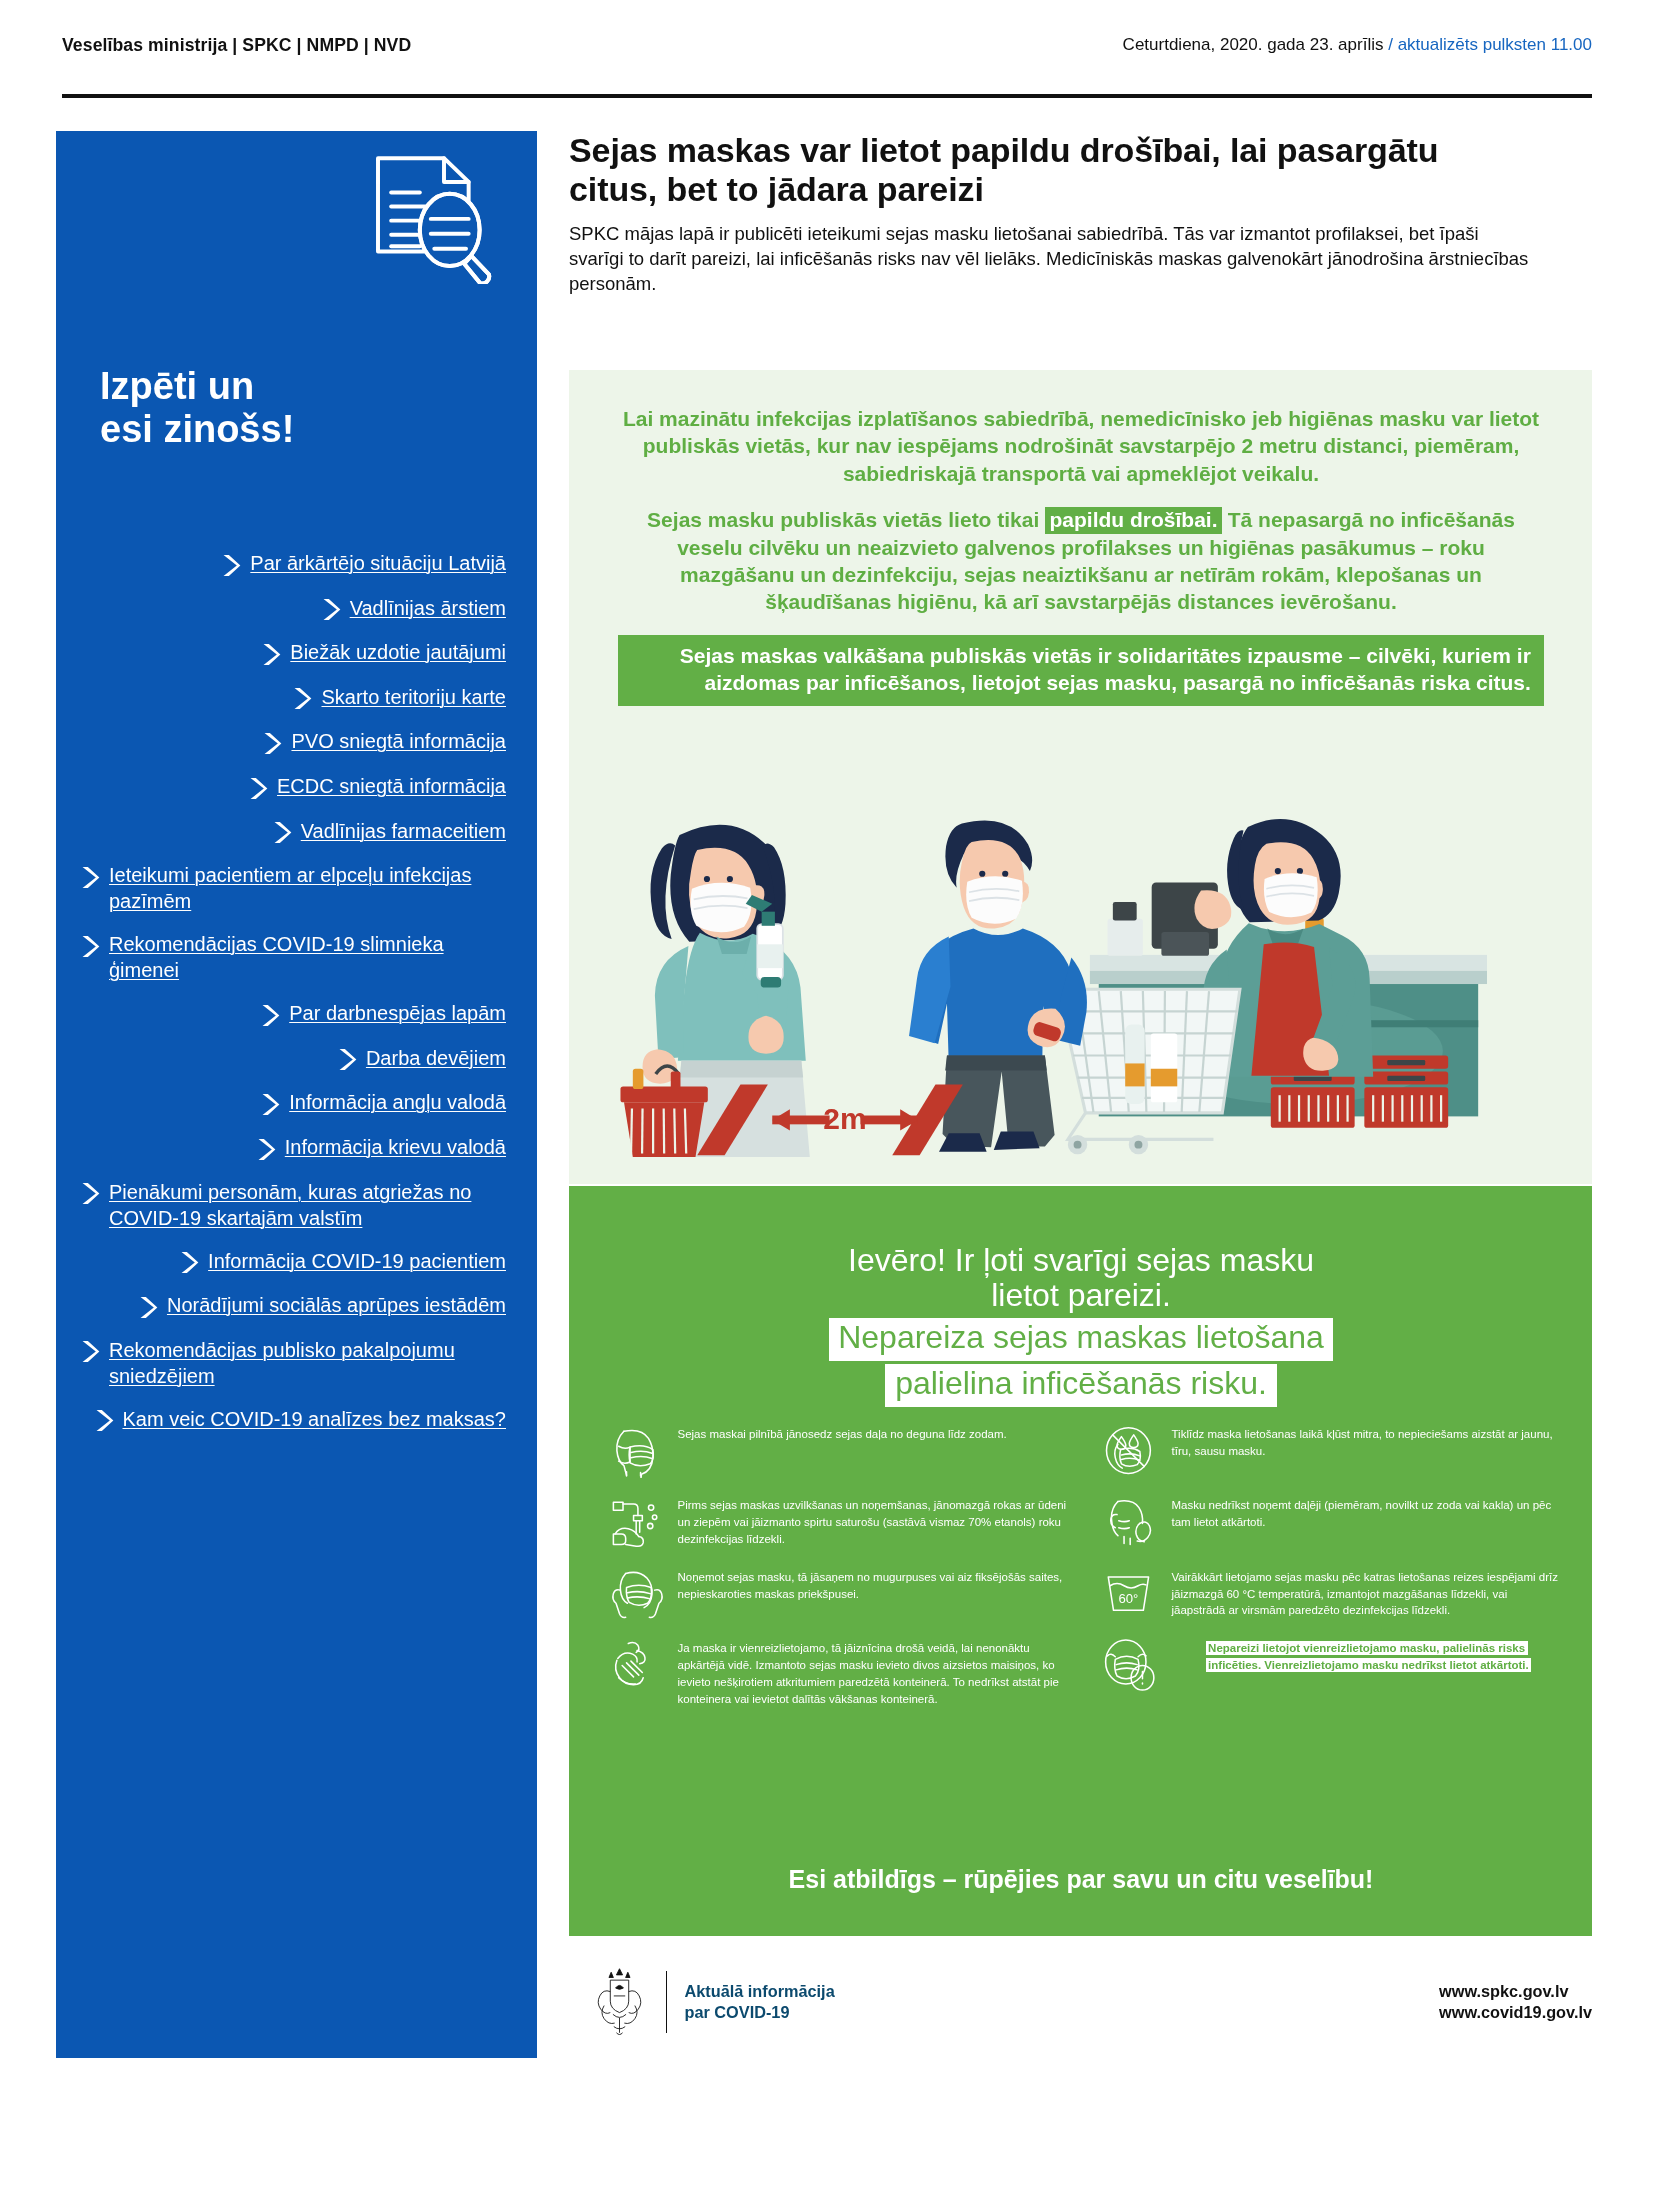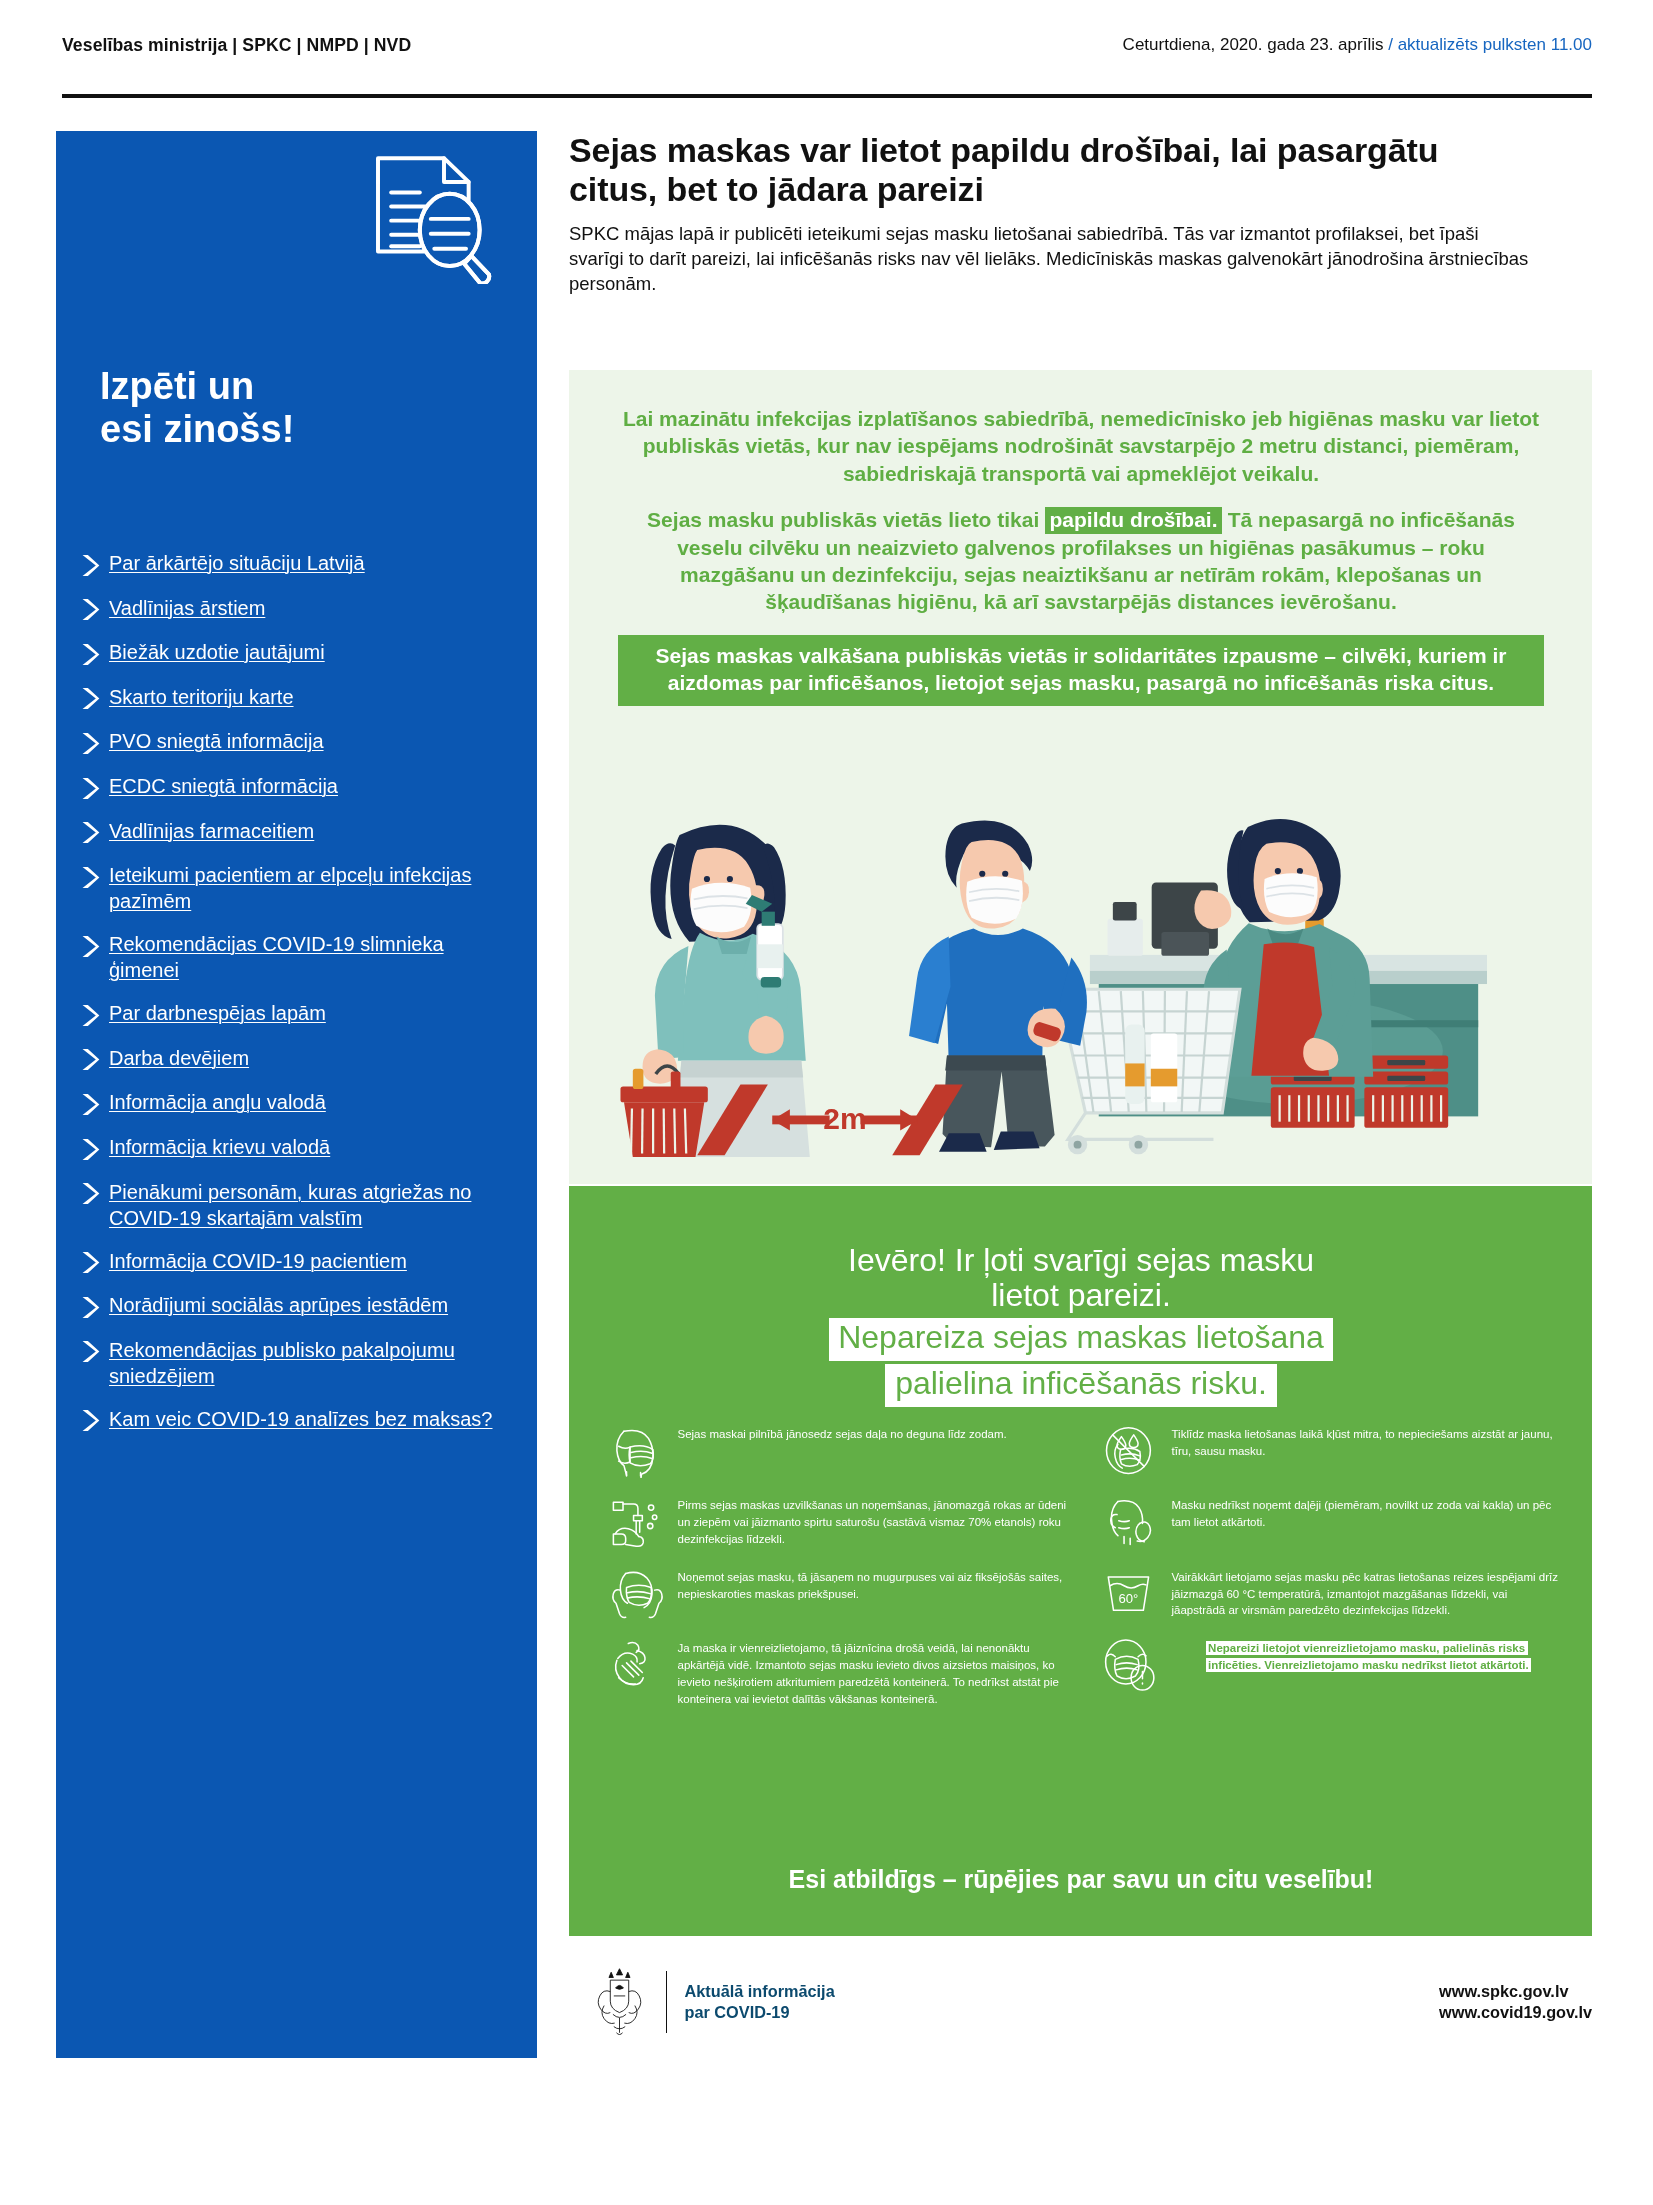--- a/index.html
+++ b/index.html
@@ -43,20 +43,21 @@
     position: absolute; left: 44px; top: 234px; width: 309px;
     font-size: 38px; line-height: 1.12; font-weight: 700; color: #fff;
   }
   .sb-links {
     position: absolute; left: 0; top: 419px; width: 481px;
   }
   .sb-item {
     display: flex; align-items: flex-start;
     padding: 0 31px 0 23px;
     margin-bottom: 17px;
+    justify-content: flex-end;
   }
   .chev {
     flex: 0 0 auto; width: 23px; height: 25px; margin-right: 7px; margin-top: 2.6px;
   }
   .chev svg { display: block; }
   .sb-label {
     font-size: 20px; line-height: 1.30; color: #fff;
     text-decoration: underline; text-underline-offset: 2.2px;
     text-decoration-thickness: 1.3px;
   }
@@ -95,20 +96,21 @@
   }
   .hl-green {
     background: #62AF46; color: #ffffff; padding: 0.9px 4.4px 2.6px 4.4px;
   }
   .pl-box {
     margin-top: 19.4px;
     background: #62AF46; color: #fff;
     font-size: 21px; line-height: 1.30; font-weight: 700;
     padding: 7px 13.2px 9.7px 13.2px;
     display: inline-block;
+    text-align: right;
   }
 
   
   .illo { position: absolute; left: 40px; top: 434px; width: 953px; height: 353px; }
 
   
   .panel-green {
     position: absolute; left: 569px; top: 1186px;
     width: 1023px; height: 750px;
     background: #62AF46;

